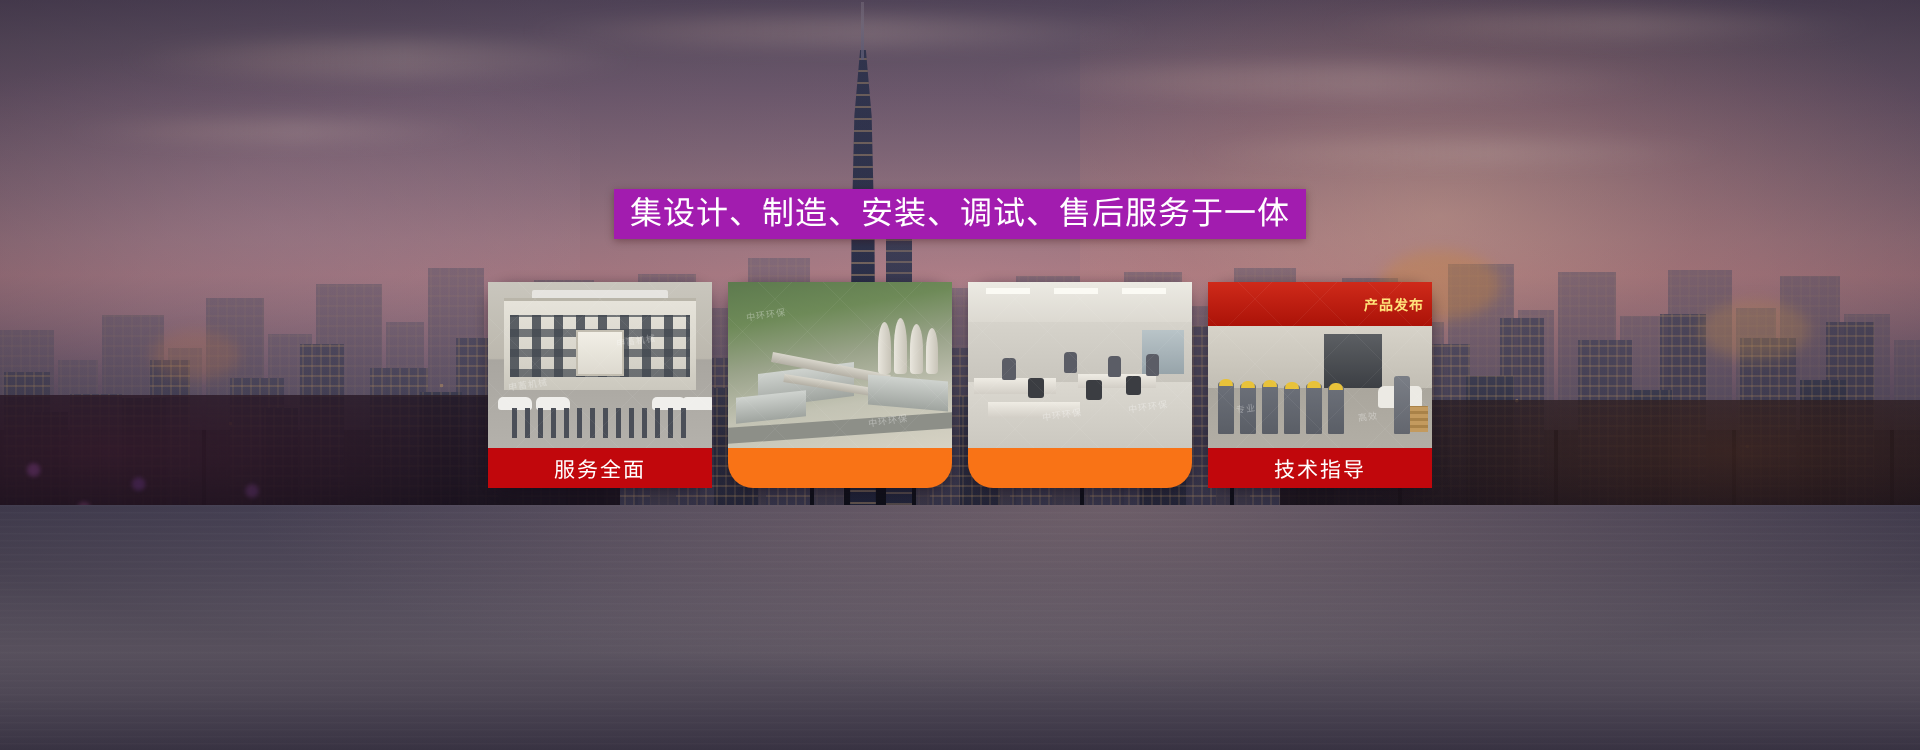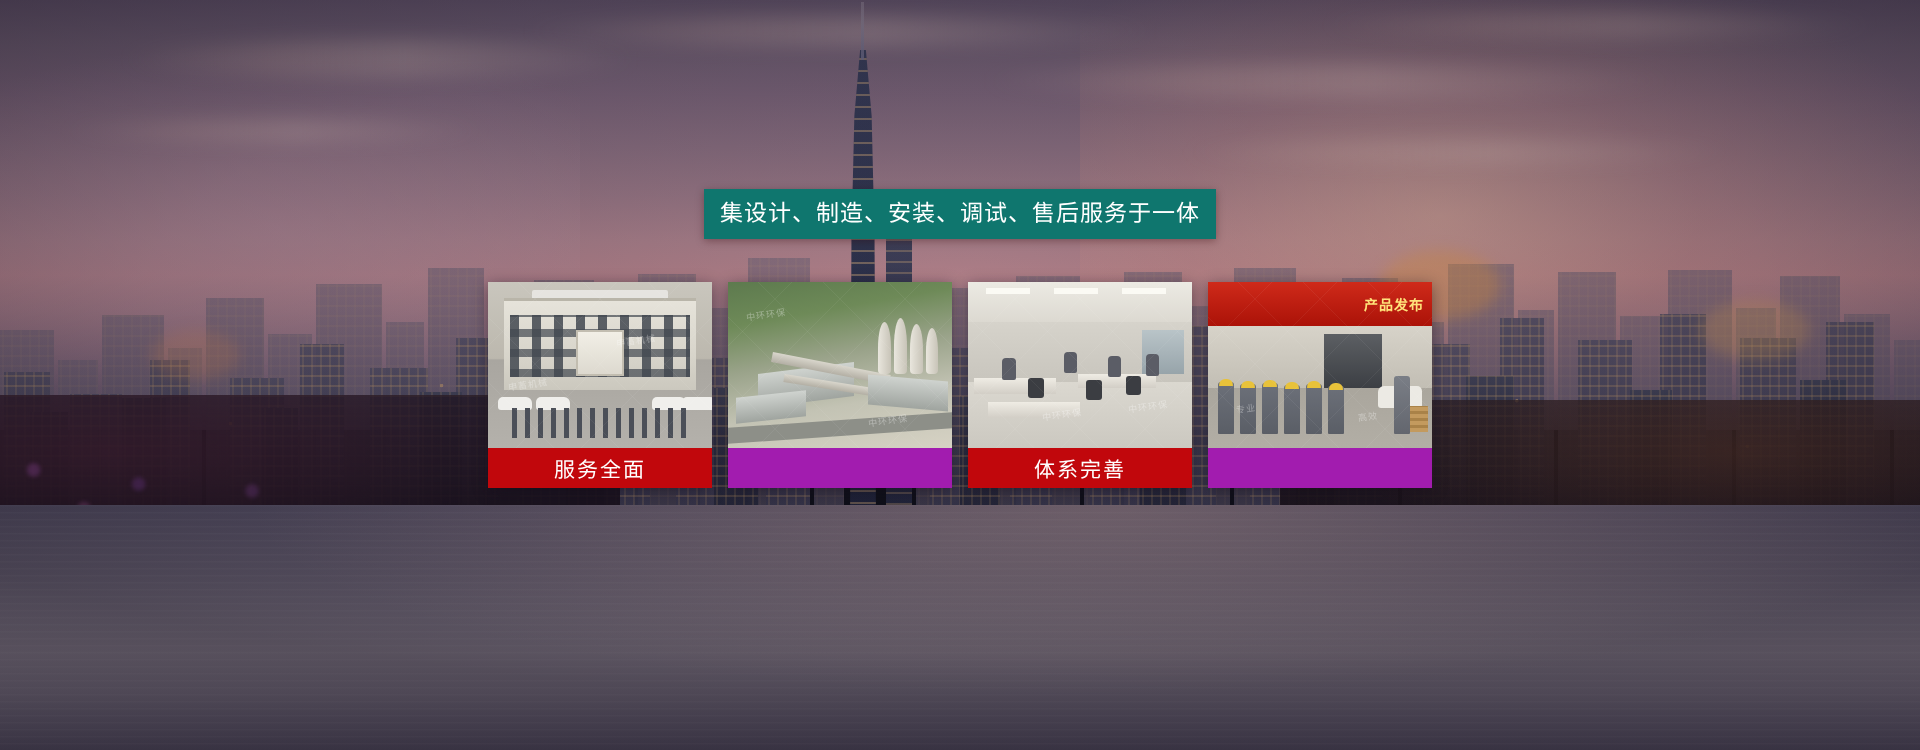--- a/index.html
+++ b/index.html
@@ -176,38 +176,39 @@
     text-shadow:
       2px 3px 0 rgba(70,50,70,.55),
       4px 6px 10px rgba(40,26,44,.50);
   }
 
   .subtitle-wrap {
     position:absolute; left:0; right:0; top:189px;
     display:flex; justify-content:center;
   }
   .subtitle {
-    background:#0f766e;
+    background:#a21caf;
     color:#ffffff;
-    font-size:23px; line-height:25px;
+    font-size:32px; line-height:25px;
     letter-spacing:1px;
     padding:12px 16px 13px;
     white-space:nowrap;
     box-shadow:0 2px 8px rgba(50,0,6,.35);
   }
 
   
   .cards {
     position:absolute; left:0; right:0; top:282px;
     display:flex; justify-content:center; gap:16px;
   }
   .card {
     width:224px;
-    background:#a21caf;
+    background:#f97316;
     box-shadow:0 3px 14px rgba(20,10,24,.45);
+    border-radius:25px;
   }
   .photo {
     position:relative; width:224px; height:166px; overflow:hidden;
     background:#8e8e8e;
   }
   .photo::after {
     content:""; position:absolute; inset:0;
     background-image:
       repeating-linear-gradient(45deg, rgba(255,255,255,.055) 0 1px, rgba(255,255,255,0) 1px 46px),
       repeating-linear-gradient(-45deg, rgba(255,255,255,.055) 0 1px, rgba(255,255,255,0) 1px 46px);
@@ -460,21 +461,20 @@
           <div class="person" style="left:34px;  top:76px;  width:14px; height:22px;"></div>
           <div class="person" style="left:96px;  top:70px;  width:13px; height:21px;"></div>
           <div class="person" style="left:140px; top:74px;  width:13px; height:21px;"></div>
           <div class="person" style="left:178px; top:72px;  width:13px; height:22px;"></div>
           <div class="chair" style="left:60px;  top:96px;  width:16px; height:20px;"></div>
           <div class="chair" style="left:118px; top:98px;  width:16px; height:20px;"></div>
           <div class="chair" style="left:158px; top:94px;  width:15px; height:19px;"></div>
           <div class="wm" style="left:74px; top:126px;">中环环保</div>
           <div class="wm" style="left:160px; top:118px;">中环环保</div>
         </div>
-        <div class="card-label">体系完善</div>
       </div>
 
       <div class="card">
         <div class="photo p4">
           <div class="redsign">产品发布</div>
           <div class="bldwall"></div>
           <div class="door"></div>
           <div class="van"></div>
           <div class="stack"></div>
           <div class="worker" style="left:10px;  height:52px;"></div>
@@ -486,17 +486,18 @@
           <div class="worker" style="left:76px;  height:49px;"></div>
           <div class="helmet" style="left:77px;  bottom:59px;"></div>
           <div class="worker" style="left:98px;  height:50px;"></div>
           <div class="helmet" style="left:99px;  bottom:60px;"></div>
           <div class="worker" style="left:120px; height:48px;"></div>
           <div class="helmet" style="left:121px; bottom:58px;"></div>
           <div class="worker" style="left:186px; height:58px; background:linear-gradient(180deg,#7a7e86,#63666e);"></div>
           <div class="wm" style="left:28px; top:120px;">专业</div>
           <div class="wm" style="left:150px; top:128px;">高效</div>
         </div>
+        <div class="card-label">技术指导</div>
       </div>
 
     </div>
   </div>
 </div>
 
 </body></html>

